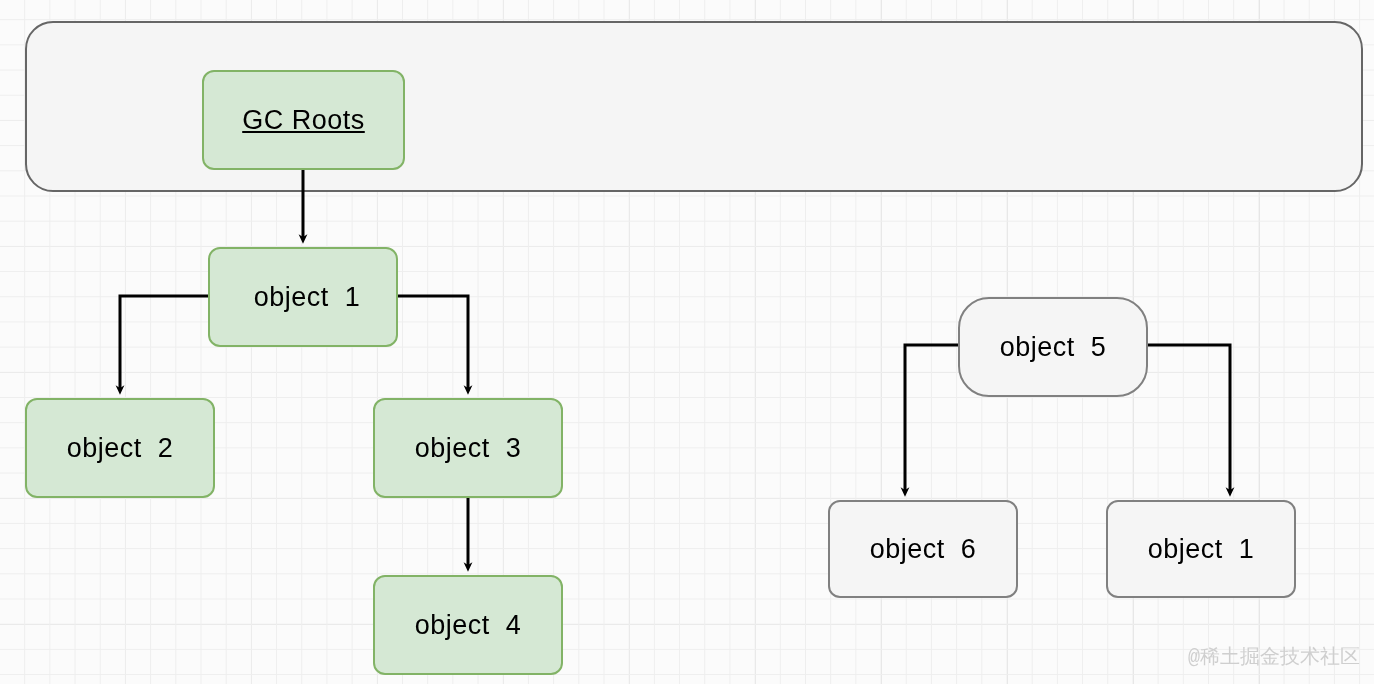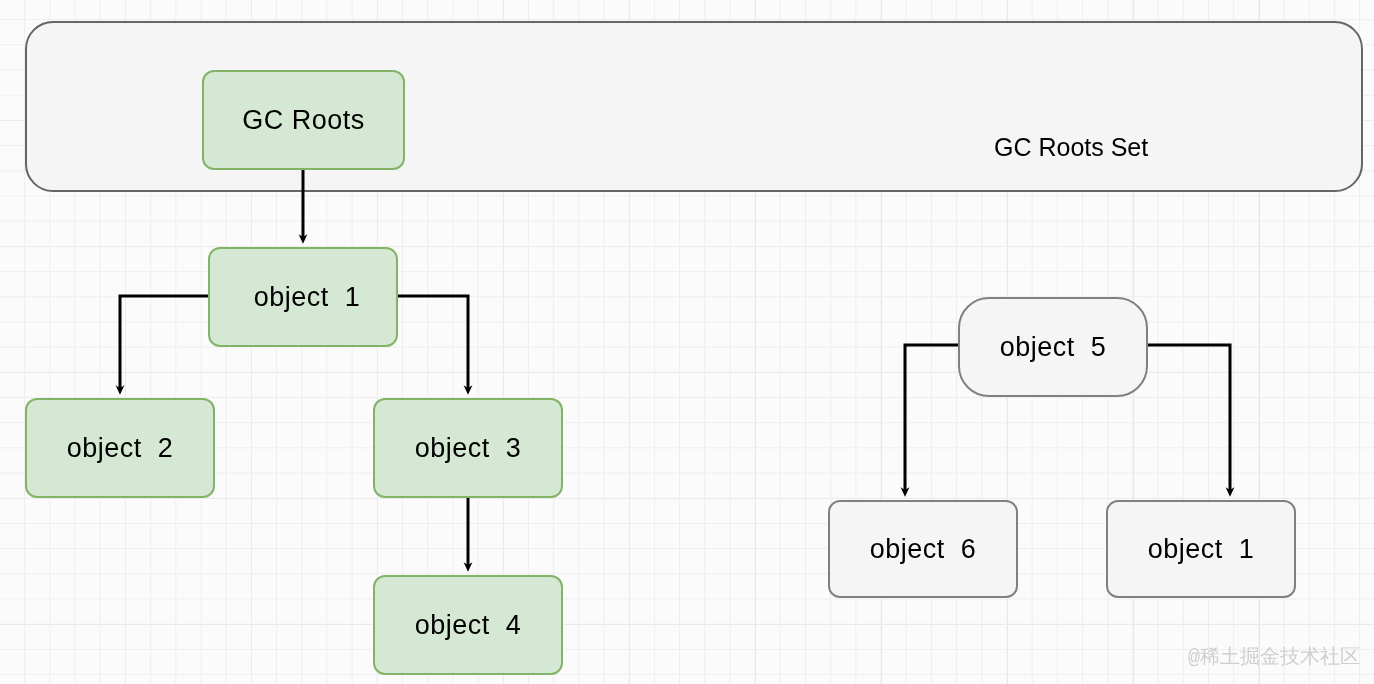--- a/index.html
+++ b/index.html
@@ -80,21 +80,20 @@
     white-space: nowrap;
   }
 </style>
 </head>
 <body>
 
 <div id="canvas">
 
   <div class="container-box" style="left:25px; top:21px; width:1338px; height:171px;"></div>
 
-  <div class="container-label" style="left:994px; top:133px;">GC Roots Set</div>
 
   <svg class="edge-layer" viewBox="0 0 1374 684" width="1374" height="684">
     <defs>
       <marker id="arrow" markerWidth="12" markerHeight="12" refX="5.2" refY="5" orient="auto" markerUnits="userSpaceOnUse">
         <path d="M0.5,0.6 L10,5 L0.5,9.4 L3.2,5 Z" fill="#000000"></path>
       </marker>
     </defs>
 
     <path d="M303,170 L303,239" fill="none" stroke="#000000" stroke-width="3" marker-end="url(#arrow)"></path>
 
@@ -102,21 +101,21 @@
 
     <path d="M398,296 L468,296 L468,390" fill="none" stroke="#000000" stroke-width="3" marker-end="url(#arrow)"></path>
 
     <path d="M468,498 L468,567" fill="none" stroke="#000000" stroke-width="3" marker-end="url(#arrow)"></path>
 
     <path d="M958,345 L905,345 L905,492" fill="none" stroke="#000000" stroke-width="3" marker-end="url(#arrow)"></path>
 
     <path d="M1148,345 L1230,345 L1230,492" fill="none" stroke="#000000" stroke-width="3" marker-end="url(#arrow)"></path>
   </svg>
 
-  <div class="node green" style="left:202px; top:70px; width:203px; height:100px;">GC Roots</div>
+  <div class="node green" style="left:202px; top:70px; width:203px; height:100px;text-decoration:underline;">GC Roots</div>
 
   <div class="node green" style="left:208px; top:247px; width:190px; height:100px;padding-left:8px;">object  1</div>
 
   <div class="node green" style="left:25px; top:398px; width:190px; height:100px;">object  2</div>
 
   <div class="node green" style="left:373px; top:398px; width:190px; height:100px;">object  3</div>
 
   <div class="node green" style="left:373px; top:575px; width:190px; height:100px;">object  4</div>
 
   <div class="node gray" style="left:958px; top:297px; width:190px; height:100px;border-radius:31px;">object  5</div>

